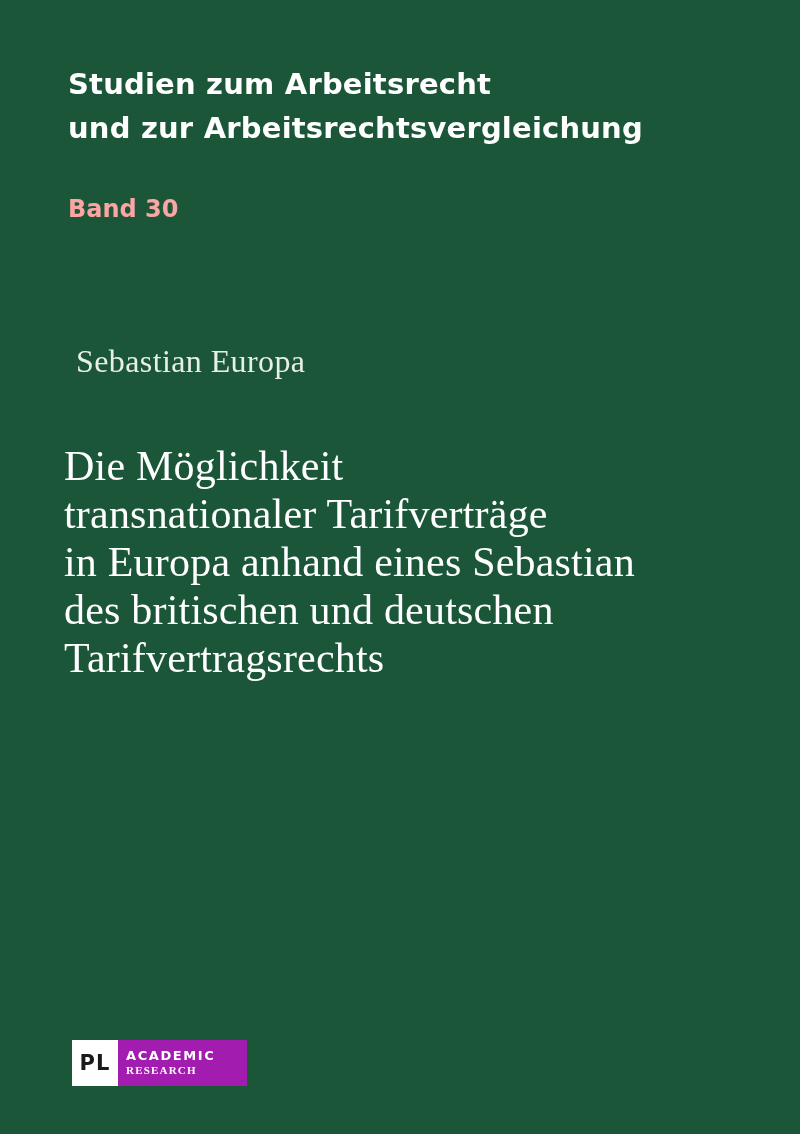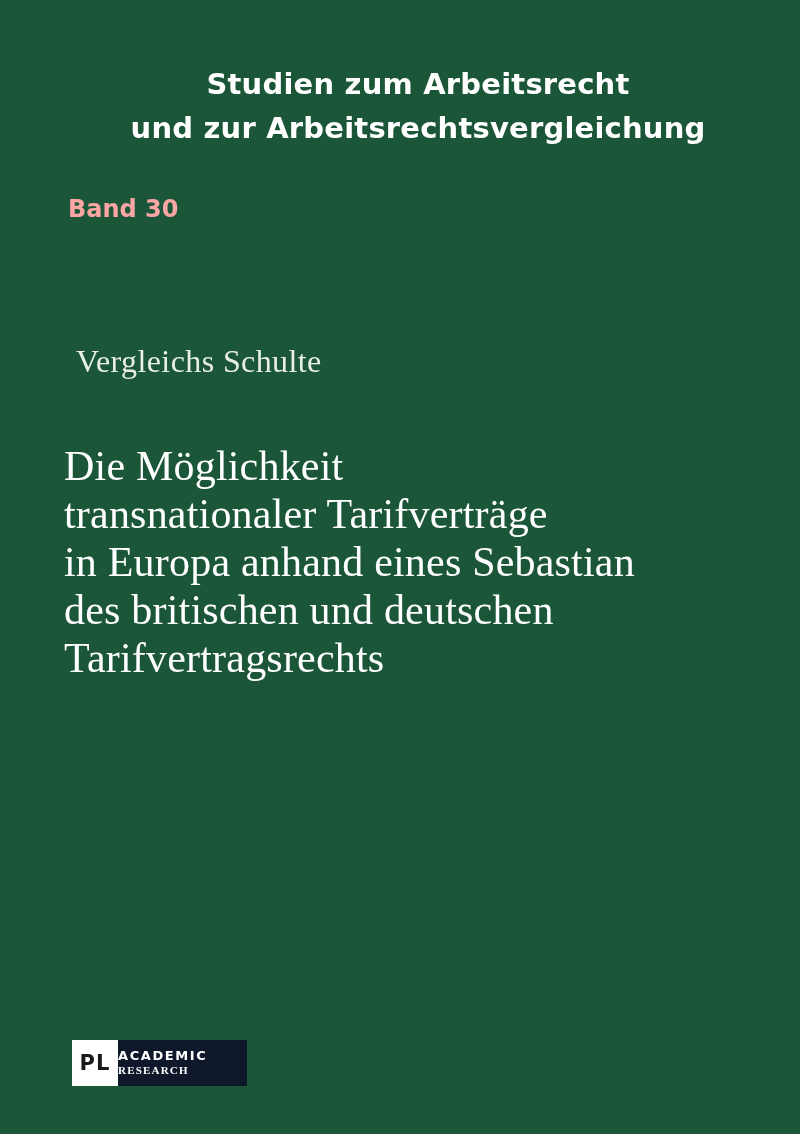--- a/index.html
+++ b/index.html
@@ -19,21 +19,20 @@
     height: 1134px;
     background: #1a5637;
     box-sizing: border-box;
     overflow: hidden;
   }
   .series-block {
     position: absolute;
     left: 68px;
     top: 62px;
     width: 700px;
-    text-align: center;
   }
   .series-line {
     color: #ffffff;
     font-family: "DejaVu Sans", sans-serif;
     font-weight: bold;
     font-size: 29px;
     line-height: 44px;
     letter-spacing: 0.2px;
     white-space: nowrap;
   }
@@ -88,24 +87,25 @@
     font-family: "DejaVu Sans", sans-serif;
     font-weight: bold;
     font-size: 21px;
     display: flex;
     align-items: center;
     justify-content: center;
     letter-spacing: 1px;
   }
   .logo-right {
     flex: 1;
-    background: #0f172a;
+    background: #a21caf;
     display: flex;
     flex-direction: column;
     justify-content: center;
+    padding-left: 8px;
   }
   .logo-academic,
   .logo-research {
     color: #ffffff;
     font-family: "DejaVu Sans", sans-serif;
     font-weight: bold;
     font-size: 13px;
     line-height: 15px;
     letter-spacing: 1.6px;
   }
@@ -120,21 +120,21 @@
 
 <div class="cover">
 
   <div class="series-block">
     <div class="series-line">Studien zum Arbeitsrecht</div>
     <div class="series-line">und zur Arbeitsrechtsvergleichung</div>
   </div>
 
   <div class="volume">Band 30</div>
 
-  <div class="author">Vergleichs Schulte</div>
+  <div class="author">Sebastian Europa</div>
 
   <div class="title-block">
     <div class="title-line">Die Möglichkeit</div>
     <div class="title-line">transnationaler Tarifverträge</div>
     <div class="title-line">in Europa anhand eines Sebastian</div>
     <div class="title-line">des britischen und deutschen</div>
     <div class="title-line">Tarifvertragsrechts</div>
   </div>
 
   <div class="logo">

